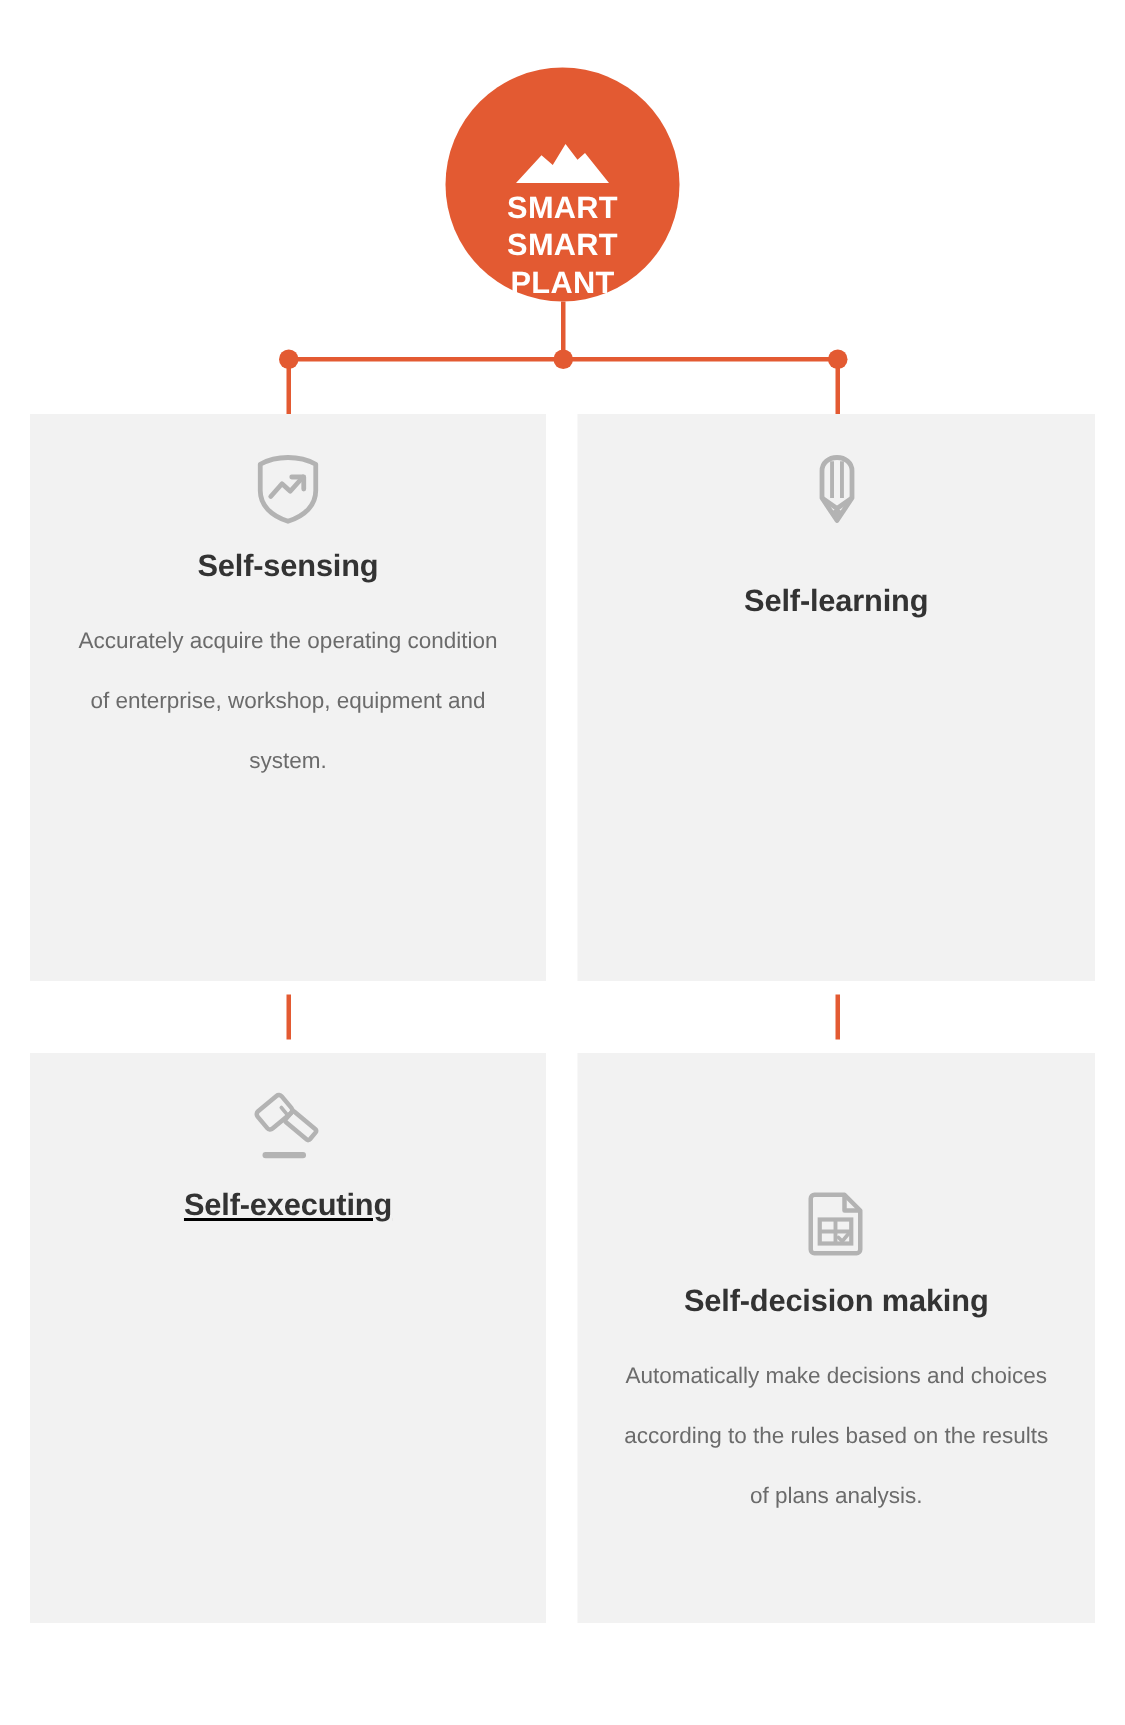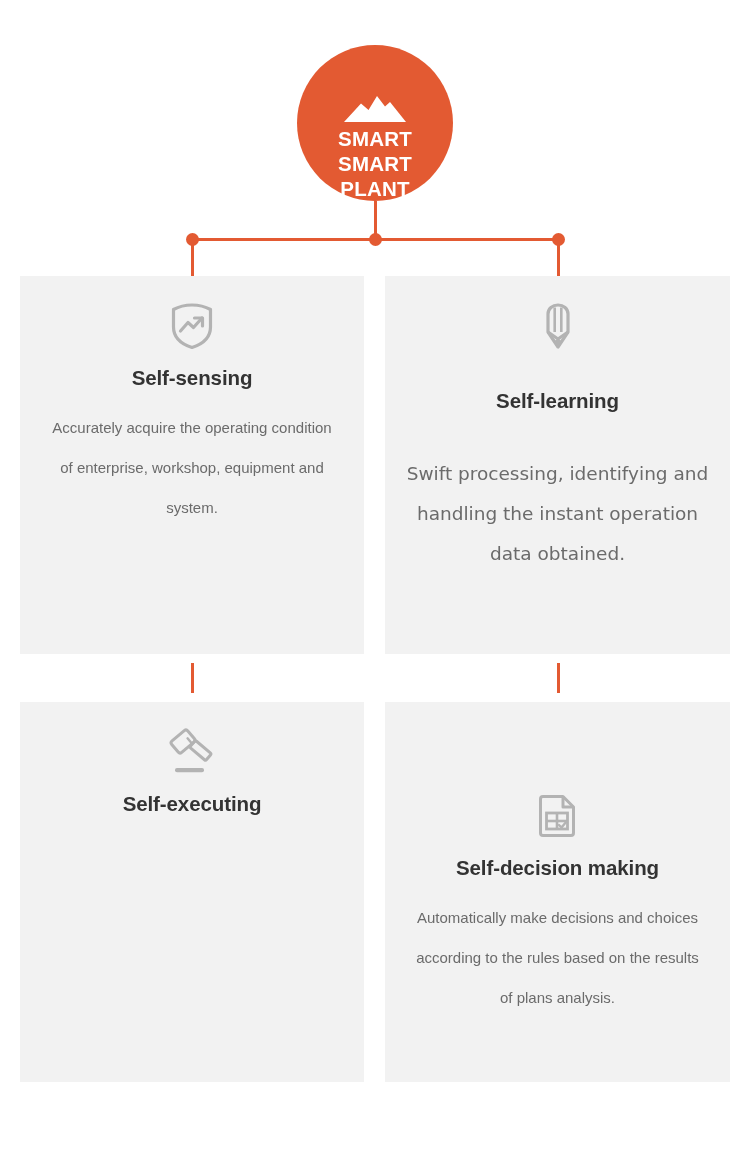--- a/index.html
+++ b/index.html
@@ -118,21 +118,21 @@
     position: absolute;
     background: #F2F2F2;
     box-sizing: border-box;
     display: flex;
     flex-direction: column;
     align-items: center;
     padding-top: 26px;
   }
   .card-tl { left: 20px;  top: 276px; width: 344px; height: 378px; }
   .card-tr { left: 385px; top: 276px; width: 345px; height: 378px; gap: 23px; }
-  .card-bl { left: 20px;  top: 702px; width: 344px; height: 380px; }
+  .card-bl { left: 20px;  top: 702px; width: 344px; height: 380px; text-decoration: underline; }
   .card-br { left: 385px; top: 702px; width: 345px; height: 380px; justify-content: center; }
 
   .card-icon {
     width: 46px;
     height: 48px;
     display: block;
     margin-bottom: 16px;
   }
   .card-title {
     font-size: 20.5px;
@@ -199,21 +199,20 @@
 
   <div class="card card-tr">
     <svg class="card-icon" viewBox="0 0 46 48" aria-hidden="true">
       <path d="M13 12 C13 6.5 17.5 3 23 3 C28.5 3 33 6.5 33 12 L33 30 L23 45 L13 30 Z" fill="none" stroke="#B3B3B3" stroke-width="3.2" stroke-linejoin="round"></path>
       <line x1="19.7" y1="5.5" x2="19.7" y2="30" stroke="#B3B3B3" stroke-width="2.6"></line>
       <line x1="26.3" y1="5.5" x2="26.3" y2="30" stroke="#B3B3B3" stroke-width="2.6"></line>
       <path d="M13 30 L23 37 L33 30" fill="none" stroke="#B3B3B3" stroke-width="3.2" stroke-linejoin="round"></path>
       <path d="M19 39.5 L23 36.5 L27 39.5 L23 45.5 Z" fill="#B3B3B3"></path>
     </svg>
     <h3 class="card-title">Self-learning</h3>
-    <p class="card-body humanist">Swift processing, identifying and handling the instant operation data obtained.</p>
   </div>
 
   <div class="card card-bl">
     <svg class="card-icon" viewBox="0 0 46 48" aria-hidden="true">
       <rect x="3.5" y="6" width="21" height="15" rx="2.5" transform="rotate(-40 14 13.5)" fill="none" stroke="#B3B3B3" stroke-width="3"></rect>
       <line x1="19.5" y1="19.5" x2="19.5" y2="14" transform="rotate(-40 14 13.5)" stroke="#B3B3B3" stroke-width="2.4" stroke-linecap="round"></line>
       <rect x="21" y="18" width="21" height="9" rx="1.5" transform="rotate(40 31.5 22.5)" fill="none" stroke="#B3B3B3" stroke-width="3"></rect>
       <rect x="6" y="40" width="29" height="4.2" rx="2" fill="#B3B3B3"></rect>
     </svg>
     <h3 class="card-title">Self-executing</h3>

